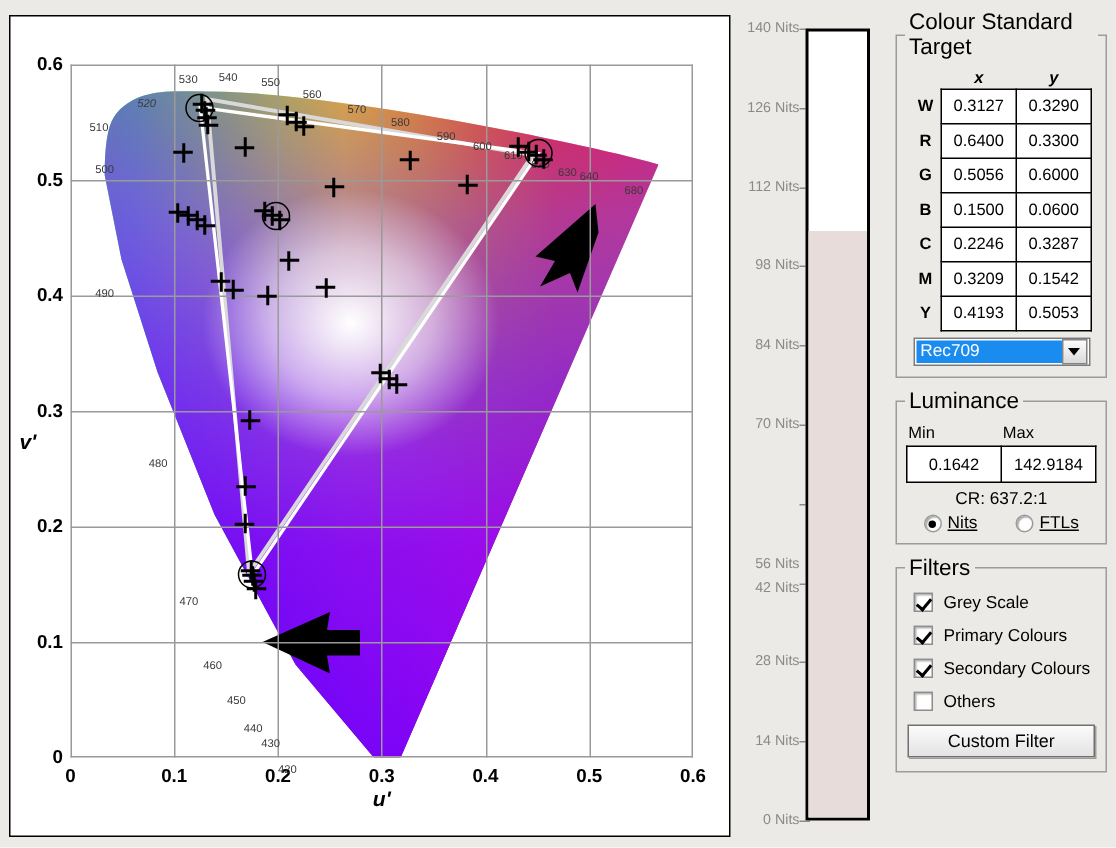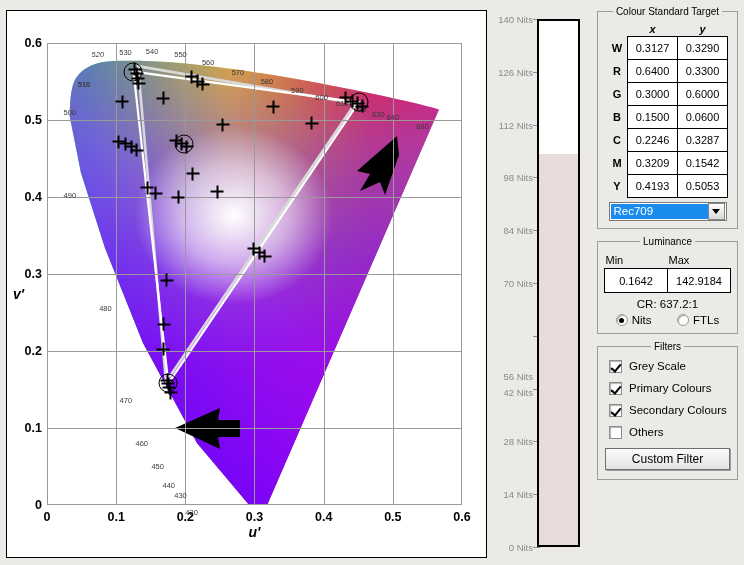--- a/index.html
+++ b/index.html
@@ -82,21 +82,21 @@
     transform:translateY(-50%);white-space:nowrap;
   }
   .nits-tick{position:absolute;right:48px;width:7px;height:1px;background:#8a8a8a;}
 
   
   #right-col{position:absolute;left:597px;top:6px;width:141px;}
   fieldset.grp{
     border:1px solid #9c9c9c;margin:0 0 7px 0;padding:4px 5px 7px 5px;
     background:transparent;
   }
-  fieldset.grp > legend{padding:0 3px;font-size:10px;color:#000;text-align:center;}
+  fieldset.grp > legend{padding:0 3px;font-size:15px;color:#000;}
   table.cst{border-collapse:collapse;margin:0 auto;}
   table.cst td{
     font-size:11px;text-align:center;padding:0;
   }
   table.cst td.hdr{border:none;font-style:italic;font-weight:bold;height:15px;}
   table.cst td.rowlbl{border:none;width:20px;font-weight:bold;text-align:center;}
   table.cst td.val{
     border:1px solid #000;width:49px;height:22px;background:#fff;
   }
   #combo{
@@ -113,29 +113,29 @@
     background:linear-gradient(#fdfdfd,#dadada);
     border:1px solid #848484;box-sizing:border-box;
     display:flex;align-items:center;justify-content:center;
   }
   .caret{width:0;height:0;border-left:4px solid transparent;border-right:4px solid transparent;border-top:5px solid #000;}
   table.lum{border-collapse:collapse;margin:0 auto;}
   table.lum td.hdr{font-size:11px;text-align:left;border:none;height:15px;}
   table.lum td.val{border:1px solid #000;width:60px;height:21px;text-align:center;font-size:11px;background:#fff;}
   #cr-text{text-align:center;font-size:11.5px;margin:5px 0 4px 0;}
   .radio-row{display:flex;justify-content:space-around;align-items:center;margin-top:2px;}
-  .radio-item{display:flex;align-items:flex-start;gap:4px;font-size:11.5px;}
+  .radio-item{display:flex;align-items:flex-start;gap:4px;font-size:11.5px;text-decoration:underline;}
   .radio{
     width:12px;height:12px;border-radius:50%;
     border:1px solid #9a9a9a;background:#fff;box-sizing:border-box;
     display:flex;align-items:center;justify-content:center;
     box-shadow:inset 1px 1px 1px rgba(0,0,0,.35);
   }
   .radio .dot{width:5px;height:5px;border-radius:50%;background:#000;}
-  .chk-row{display:flex;align-items:flex-start;gap:7px;margin:4px 0 9px 6px;font-size:11.5px;}
+  .chk-row{display:flex;align-items:center;gap:7px;margin:4px 0 9px 6px;font-size:11.5px;}
   .chk{
     width:13px;height:13px;border:1px solid #8d8d8d;background:#fff;
     box-sizing:border-box;position:relative;
     box-shadow:inset 1px 1px 1px rgba(0,0,0,.3);
   }
   .chk.on::after{
     content:"";position:absolute;left:3px;top:1px;width:4px;height:8px;
     border:solid #000;border-width:0 2px 2px 0;transform:rotate(40deg);
   }
   #custom-filter-btn{
@@ -254,35 +254,35 @@
     <div id="xtick-holder">
         <div class="xlab" style="left: 0px;">0</div>
         <div class="xlab" style="left: 69.1667px;">0.1</div>
         <div class="xlab" style="left: 138.333px;">0.2</div>
         <div class="xlab" style="left: 207.5px;">0.3</div>
         <div class="xlab" style="left: 276.667px;">0.4</div>
         <div class="xlab" style="left: 345.833px;">0.5</div>
         <div class="xlab" style="left: 415px;">0.6</div>
       </div>
     <div id="wl-holder">
-        <div class="wl" style="left: 50.8375px; top: 12px; font-style: italic;">520</div>
+        <div class="wl" style="left: 50.8375px; top: 26px; font-style: italic;">520</div>
         <div class="wl" style="left: 78.5042px; top: 10.01px;">530</div>
         <div class="wl" style="left: 105.133px; top: 9.24px;">540</div>
         <div class="wl" style="left: 133.492px; top: 11.935px;">550</div>
         <div class="wl" style="left: 161.158px; top: 19.635px;">560</div>
         <div class="wl" style="left: 190.9px; top: 29.645px;">570</div>
         <div class="wl" style="left: 219.95px; top: 39.27px;">580</div>
         <div class="wl" style="left: 250.383px; top: 47.74px;">590</div>
         <div class="wl" style="left: 274.592px; top: 54.67px;">600</div>
         <div class="wl" style="left: 295.342px; top: 60.83px;">610</div>
         <div class="wl" style="left: 313.325px; top: 66.99px;">620</div>
         <div class="wl" style="left: 331.308px; top: 71.61px;">630</div>
         <div class="wl" style="left: 345.833px; top: 75.46px;">640</div>
         <div class="wl" style="left: 375.575px; top: 83.93px;">680</div>
-        <div class="wl" style="left: 37px; top: 41.58px; font-weight: bold;">510</div>
+        <div class="wl" style="left: 19px; top: 41.58px;">510</div>
         <div class="wl" style="left: 22.825px; top: 70.07px;">500</div>
         <div class="wl" style="left: 22.825px; top: 153.23px;">490</div>
         <div class="wl" style="left: 58.4458px; top: 266.42px;">480</div>
         <div class="wl" style="left: 78.85px; top: 357.665px;">470</div>
         <div class="wl" style="left: 94.7583px; top: 401.17px;">460</div>
         <div class="wl" style="left: 110.667px; top: 423.5px;">450</div>
         <div class="wl" style="left: 121.733px; top: 443.135px;">440</div>
         <div class="wl" style="left: 133.492px; top: 453.145px;">430</div>
         <div class="wl" style="left: 144.558px; top: 469.7px;">420</div>
       </div>
@@ -384,21 +384,21 @@
             <td class="val">0.3127</td>
             <td class="val">0.3290</td>
           </tr>
           <tr>
             <td class="rowlbl">R</td>
             <td class="val">0.6400</td>
             <td class="val">0.3300</td>
           </tr>
           <tr>
             <td class="rowlbl">G</td>
-            <td class="val">0.3000</td>
+            <td class="val">0.5056</td>
             <td class="val">0.6000</td>
           </tr>
           <tr>
             <td class="rowlbl">B</td>
             <td class="val">0.1500</td>
             <td class="val">0.0600</td>
           </tr>
           <tr>
             <td class="rowlbl">C</td>
             <td class="val">0.2246</td>

